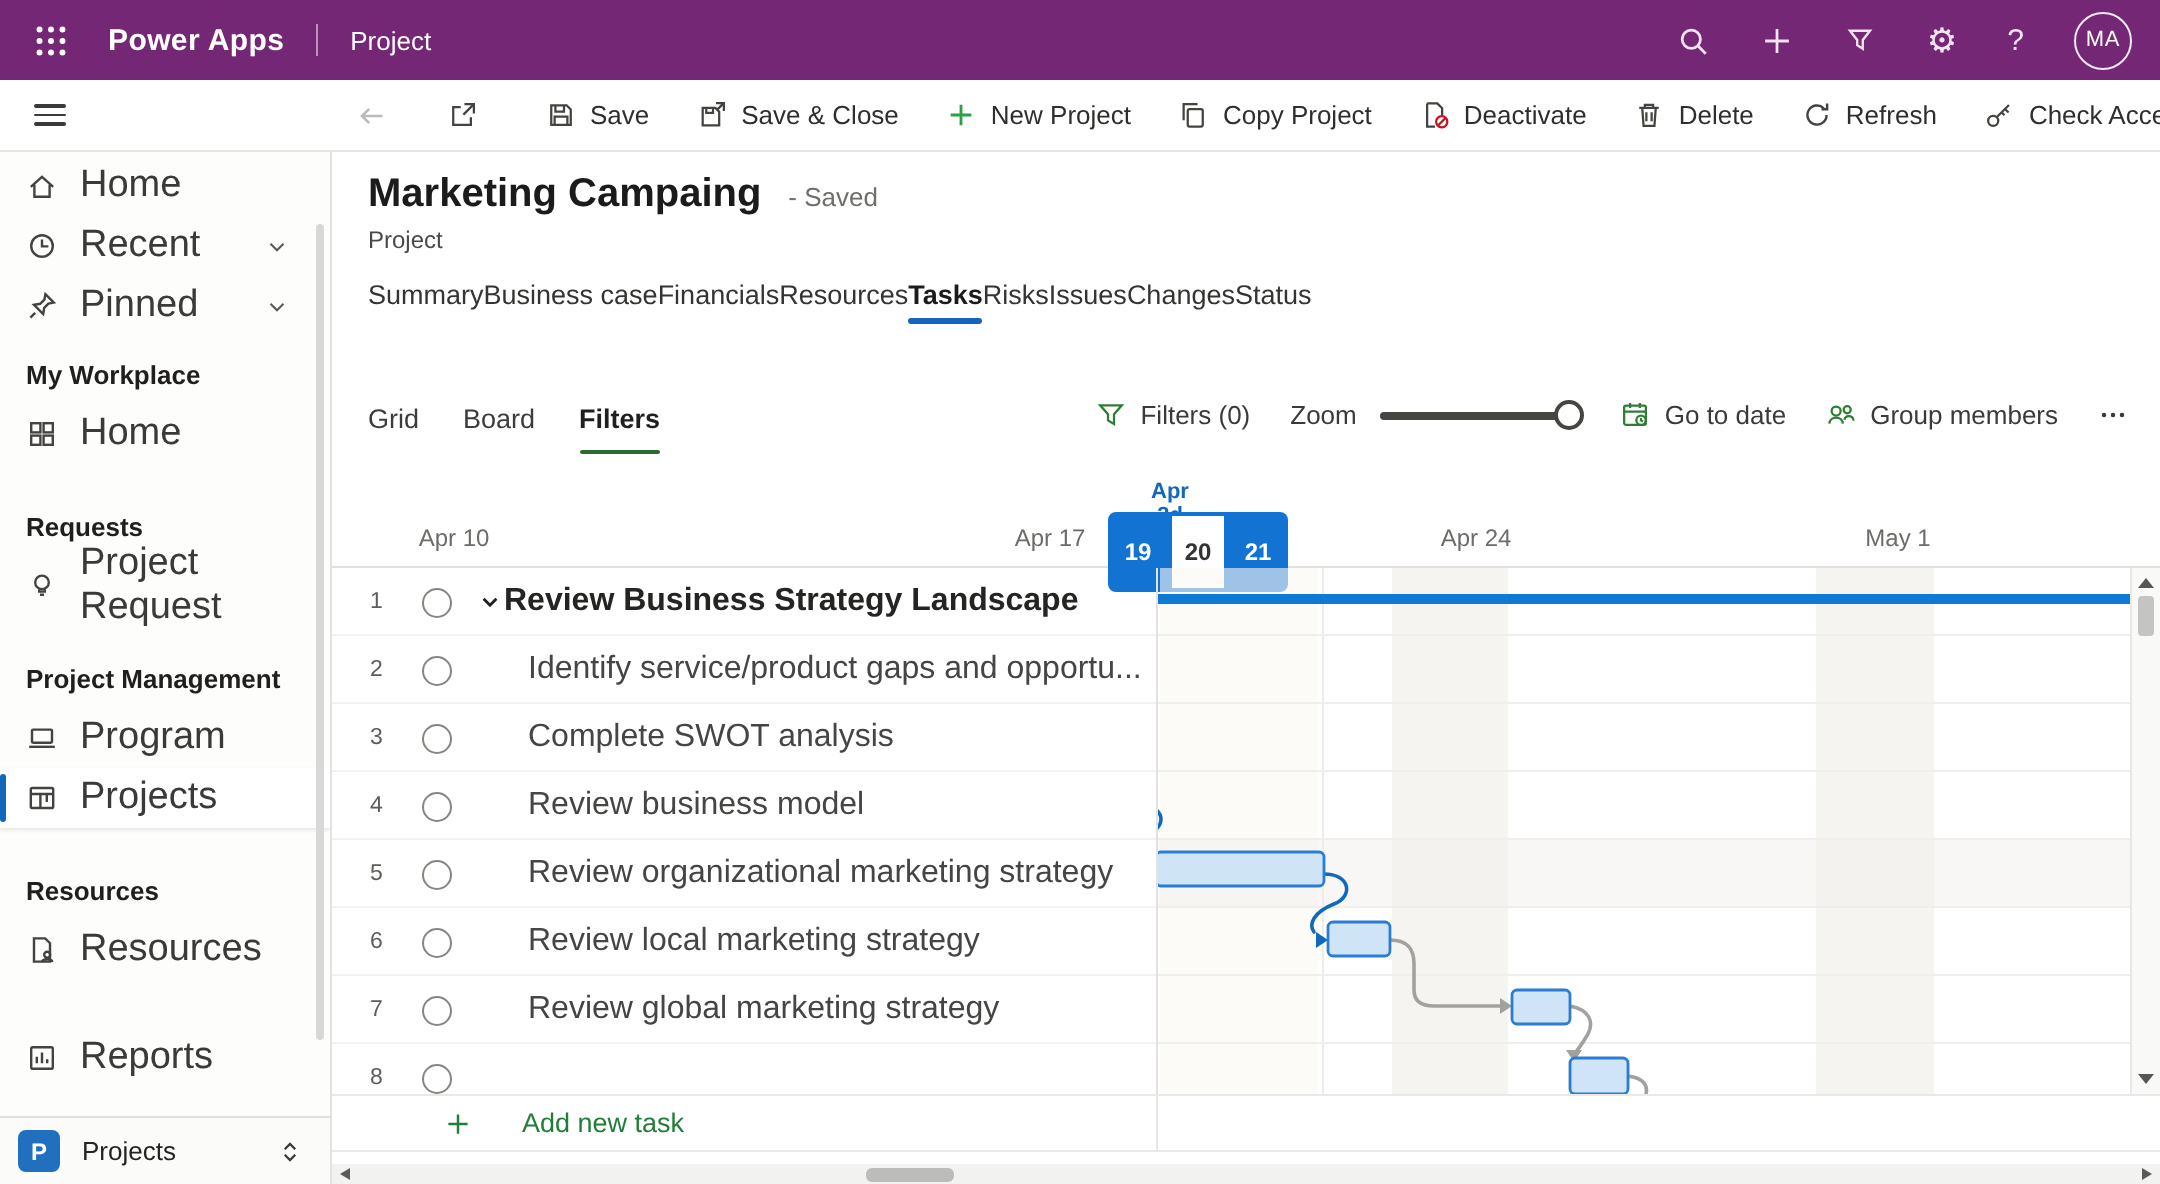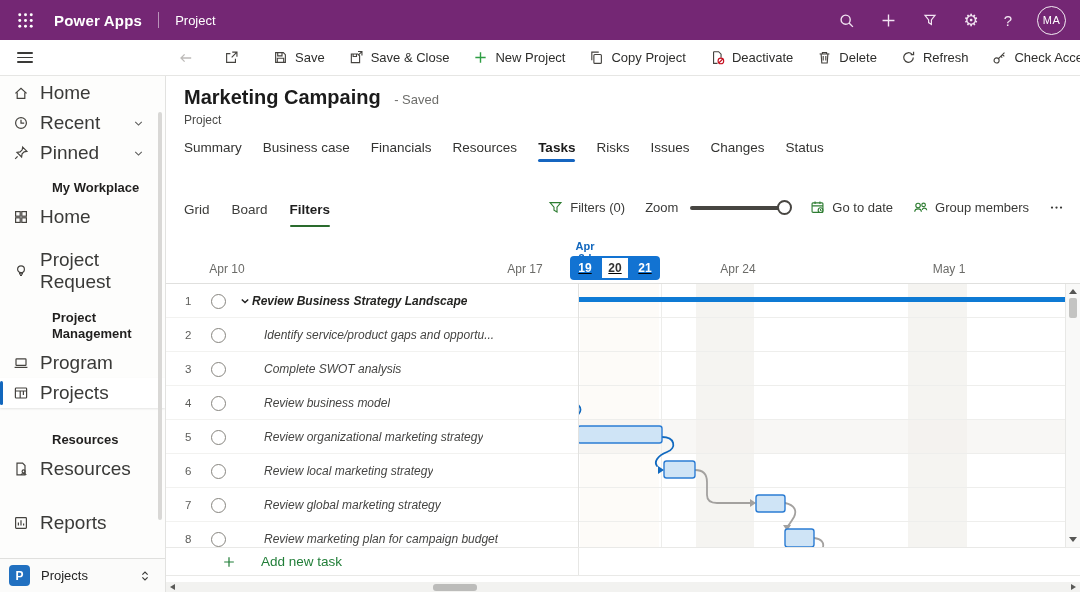--- a/index.html
+++ b/index.html
@@ -32,64 +32,64 @@
   
   .sidebar{width:166px;flex:none;background:#fdfdfc;border-right:1px solid #e2e2e0;position:relative;overflow:hidden;}
   .side-top{padding-top:2px;}
   .side-item{height:30px;display:flex;align-items:center;padding-left:13px;gap:11px;font-size:19px;color:#3a3a38;cursor:pointer;position:relative;}
   .side-item svg{color:#45433f;flex:none;}
   .side-item .chev{margin-left:auto;margin-right:20px;color:#5a5a58;}
   .side-item.selected{background:#fff;box-shadow:0 1px 2px rgba(0,0,0,.10);}
   .side-item.selected::before{content:"";position:absolute;left:0;top:3px;bottom:3px;width:3px;background:#1267bd;border-radius:2px;}
   .sgroup{margin-top:24px;}
   .sgroup.first{margin-top:12px;}
-  .side-label{padding:0 0 6px 13px;font-size:13px;font-weight:700;color:#201f1e;line-height:16px;margin-left:39px;}
+  .side-label{padding:0 0 6px 13px;font-size:13px;font-weight:700;color:#201f1e;line-height:16px;}
   .side-scroll{position:absolute;right:3px;top:36px;width:4px;height:408px;background:#d9d8d6;border-radius:2px;}
   .side-footer{position:absolute;left:0;right:0;bottom:0;height:34px;background:#fbfbfa;border-top:1px solid #e0e0de;display:flex;align-items:center;padding-left:9px;gap:11px;z-index:3;}
   .p-badge{width:21px;height:21px;border-radius:4px;background:#2170c0;color:#fff;font-size:12px;font-weight:700;display:flex;align-items:center;justify-content:center;}
   .side-footer .flabel{font-size:13px;color:#242424;}
   .side-footer .fchev{margin-left:auto;margin-right:13px;color:#3a3a38;cursor:pointer;}
   
   .main{flex:1;position:relative;background:#fff;overflow:hidden;}
   .rec-head{position:absolute;left:18px;top:10px;}
   .rec-title{font-size:20px;font-weight:700;color:#1b1b1b;}
   .rec-saved{font-size:13px;color:#6e6e6b;margin-left:9px;font-weight:400;}
   .rec-type{font-size:12px;color:#4a4a48;margin-top:4px;}
-  .tabs{position:absolute;left:18px;top:64px;display:flex;gap:21px;font-size:13.5px;color:#343432;}
+  .tabs{position:absolute;left:18px;top:64px;display:flex;font-size:13.5px;color:#343432;}
   .tab{padding-bottom:7px;position:relative;cursor:pointer;white-space:nowrap;}
   .tab.active{font-weight:700;color:#1b1b1b;}
   .tab.active::after{content:"";position:absolute;left:0;right:0;bottom:0;height:3px;border-radius:2px;background:#1565c0;}
   .views{position:absolute;left:18px;top:126px;display:flex;gap:22px;font-size:13.5px;color:#3c3c3a;}
   .view{padding-bottom:10px;position:relative;cursor:pointer;}
   .view.active{color:#1f1f1f;font-weight:600;}
   .view.active::after{content:"";position:absolute;left:0;right:0;bottom:0;height:2.5px;border-radius:2px;background:#2a6b2d;}
   .tl-tools{position:absolute;right:16px;top:124px;display:flex;align-items:center;gap:20px;font-size:13px;color:#3a3a38;}
   .tool{display:flex;align-items:center;gap:7px;cursor:pointer;white-space:nowrap;}
   .zoomwrap{display:flex;align-items:center;gap:12px;}
   .slider{position:relative;width:100px;height:4px;background:#474541;border-radius:2px;cursor:pointer;}
   .knob{position:absolute;right:-2px;top:-6px;width:15px;height:15px;border-radius:50%;background:#fff;border:2px solid #474541;}
   
   .tl-head{position:absolute;left:0;right:0;top:159px;height:49px;border-bottom:1px solid #e0e0de;}
   .sel-months{position:absolute;left:404px;top:5px;display:flex;flex-direction:column;}
   .sel-months span{width:30px;text-align:center;font-size:11px;font-weight:700;color:#1267bd;}
-  .sel-days{position:absolute;left:404px;top:21px;display:flex;height:24px;cursor:pointer;text-decoration:underline;}
+  .sel-days{position:absolute;left:388px;top:21px;display:flex;height:40px;cursor:pointer;}
   .dcell{width:30px;display:flex;align-items:center;justify-content:center;font-size:12px;font-weight:700;}
   .dcell.blue{background:#1273d2;color:#fff;}
   .dcell.first{border-radius:4px 0 0 4px;}
   .dcell.last{border-radius:0 4px 4px 0;}
   .dcell.mid{background:#fff;border:2px solid #1273d2;color:#333;font-weight:600;}
   .wk{position:absolute;top:27px;font-size:12px;color:#6b6b68;transform:translateX(-50%);white-space:nowrap;}
   
   .grid{position:absolute;left:0;right:0;top:208px;height:263px;overflow:hidden;}
   .ttable{position:absolute;left:0;top:0;width:412px;height:100%;background-image:repeating-linear-gradient(to bottom,transparent 0 33px,#f2f2f0 33px 34px);}
   .trow{height:34px;display:flex;align-items:center;cursor:pointer;}
   .tnum{width:26px;padding-left:19px;font-size:11.5px;color:#5d5d5a;flex:none;}
   .tcircle{width:15px;height:15px;border:1px solid #87857f;border-radius:50%;margin-left:19px;flex:none;}
   .tchev{margin-left:13px;width:12px;flex:none;color:#1f1f1f;}
-  .tname{margin-left:38px;font-size:12px;color:#454543;white-space:nowrap;overflow:hidden;font-style:italic;}
+  .tname{margin-left:38px;font-size:16px;color:#454543;white-space:nowrap;overflow:hidden;}
   .trow.summary .tname{margin-left:1px;font-weight:700;color:#242422;}
   .gantt{position:absolute;left:412px;right:0;top:0;bottom:0;border-left:1px solid #e2e2e0;overflow:hidden;}
   .band{position:absolute;top:0;bottom:0;background:#f5f4f1;}
   .selband{position:absolute;top:0;bottom:0;left:1px;width:79px;background:rgba(252,249,243,.6);}
   .rowhl{position:absolute;left:0;right:0;top:136px;height:34px;background:rgba(243,241,237,.55);}
   .dayline{position:absolute;left:82px;top:0;bottom:0;width:1px;background:#ededeb;}
   .seplines{position:absolute;inset:0;background-image:repeating-linear-gradient(to bottom,transparent 0 33px,#eeeeec 33px 34px);z-index:1;}
   .gantt-svg{position:absolute;inset:0;z-index:2;}
   .vscroll{position:absolute;right:0;top:0;bottom:0;width:15px;background:#f9f9f8;border-left:1px solid #e8e8e6;z-index:4;}
   .va-up{position:absolute;top:5px;left:3px;width:0;height:0;border-left:4px solid transparent;border-right:4px solid transparent;border-bottom:5px solid #565654;cursor:pointer;}
@@ -276,20 +276,21 @@
               <rect x="2.6" y="2.6" width="4.6" height="4.6"></rect>
               <rect x="8.8" y="2.6" width="4.6" height="4.6"></rect>
               <rect x="2.6" y="8.8" width="4.6" height="4.6"></rect>
               <rect x="8.8" y="8.8" width="4.6" height="4.6"></rect>
             </svg>
           <span>Home</span>
         </div>
       </div>
 
       <div class="sgroup">
+        <div class="side-label">Requests</div>
         <div class="side-item">
           <svg width="16" height="16" viewBox="0 0 16 16" fill="none" stroke="currentColor" stroke-width="1.2">
               <circle cx="8" cy="6.2" r="3.4"></circle>
               <path d="M6.6 9.6v1.2h2.8V9.6M7 12.4h2"></path>
             </svg>
           <span>Project Request</span>
         </div>
       </div>
 
       <div class="sgroup">
@@ -463,21 +464,20 @@
             <div class="tname">Review local marketing strategy</div>
           </div>
           <div class="trow">
             <div class="tnum">7</div>
             <div class="tcircle"></div>
             <div class="tname">Review global marketing strategy</div>
           </div>
           <div class="trow">
             <div class="tnum">8</div>
             <div class="tcircle"></div>
-            <div class="tname">Review marketing plan for campaign budget</div>
           </div>
         </div>
 
         <div class="gantt">
           <div class="selband"></div>
           <div class="band" style="left:117px;width:58px"></div>
           <div class="band" style="left:329px;width:59px"></div>
           <div class="rowhl"></div>
           <div class="dayline"></div>
           <div class="seplines"></div>

